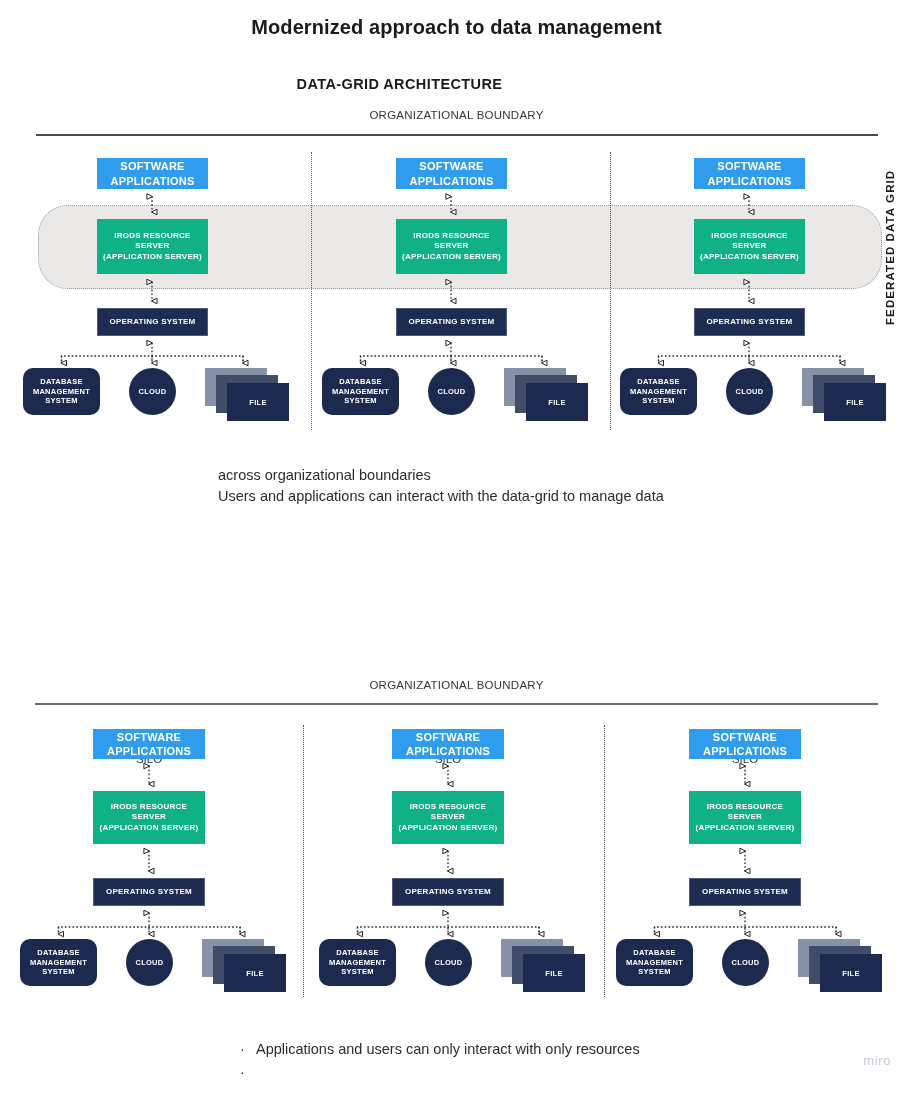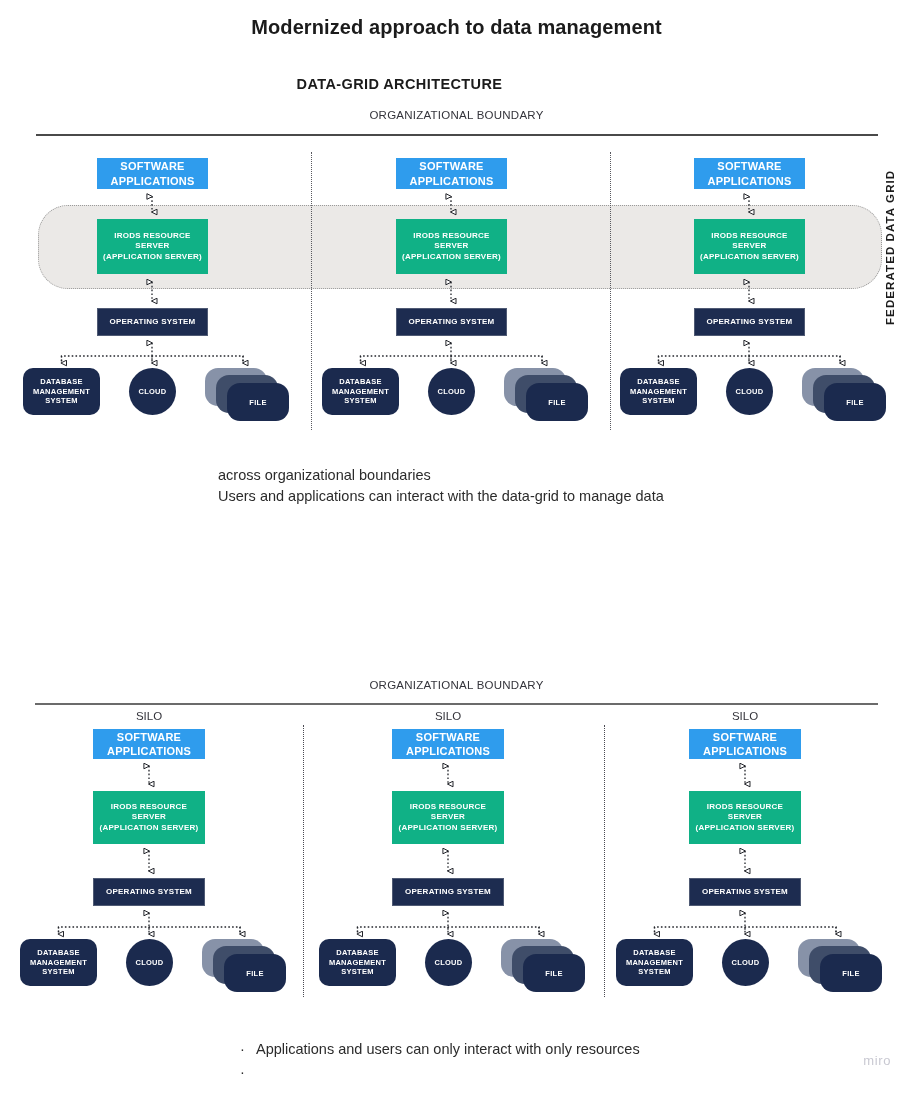--- a/index.html
+++ b/index.html
@@ -75,31 +75,31 @@
   }
   .node.apps { background: #2f9ced; font-size: 11px; }
   .node.irods { background: #10b186; font-size: 8px; }
   .node.os   { background: #1d2c50; border: 1px solid #4f5a74; font-size: 8px; }
   .node.dbms { background: #1b2a4e; border-radius: 10px; font-size: 7.5px; }
   .node.cloud{ background: #1b2a4e; border-radius: 50%; font-size: 7.5px; }
 
   
   .filestack { position: absolute; }
   .filestack .lay {
-    position: absolute; border-radius: 13px; }
+    position: absolute; }
   .filestack .lay1 { background: #8792a8; }
   .filestack .lay2 { background: #3f4d69; }
   .filestack .lay3 {
     background: #1b2a4e; color: #fff; font-weight: bold; font-size: 7.5px;
     display: flex; align-items: center; justify-content: center; letter-spacing: .3px;
   }
 
   
   .silo-label {
-    position: absolute; text-align: center; font-size: 11.5px; color: #34343b;
+    position: absolute; text-align: center; font-size: 11.5px; color: #34343b; margin-top: 43px;
   }
 
   
   #wires { position: absolute; left: 0; top: 0; width: 913px; height: 1094px; pointer-events: none; }
 
   .miro {
     position: absolute; right: 22px; top: 1053px;
     font-size: 13px; color: #c9c9d2; letter-spacing: .6px;
   }
 </style>

